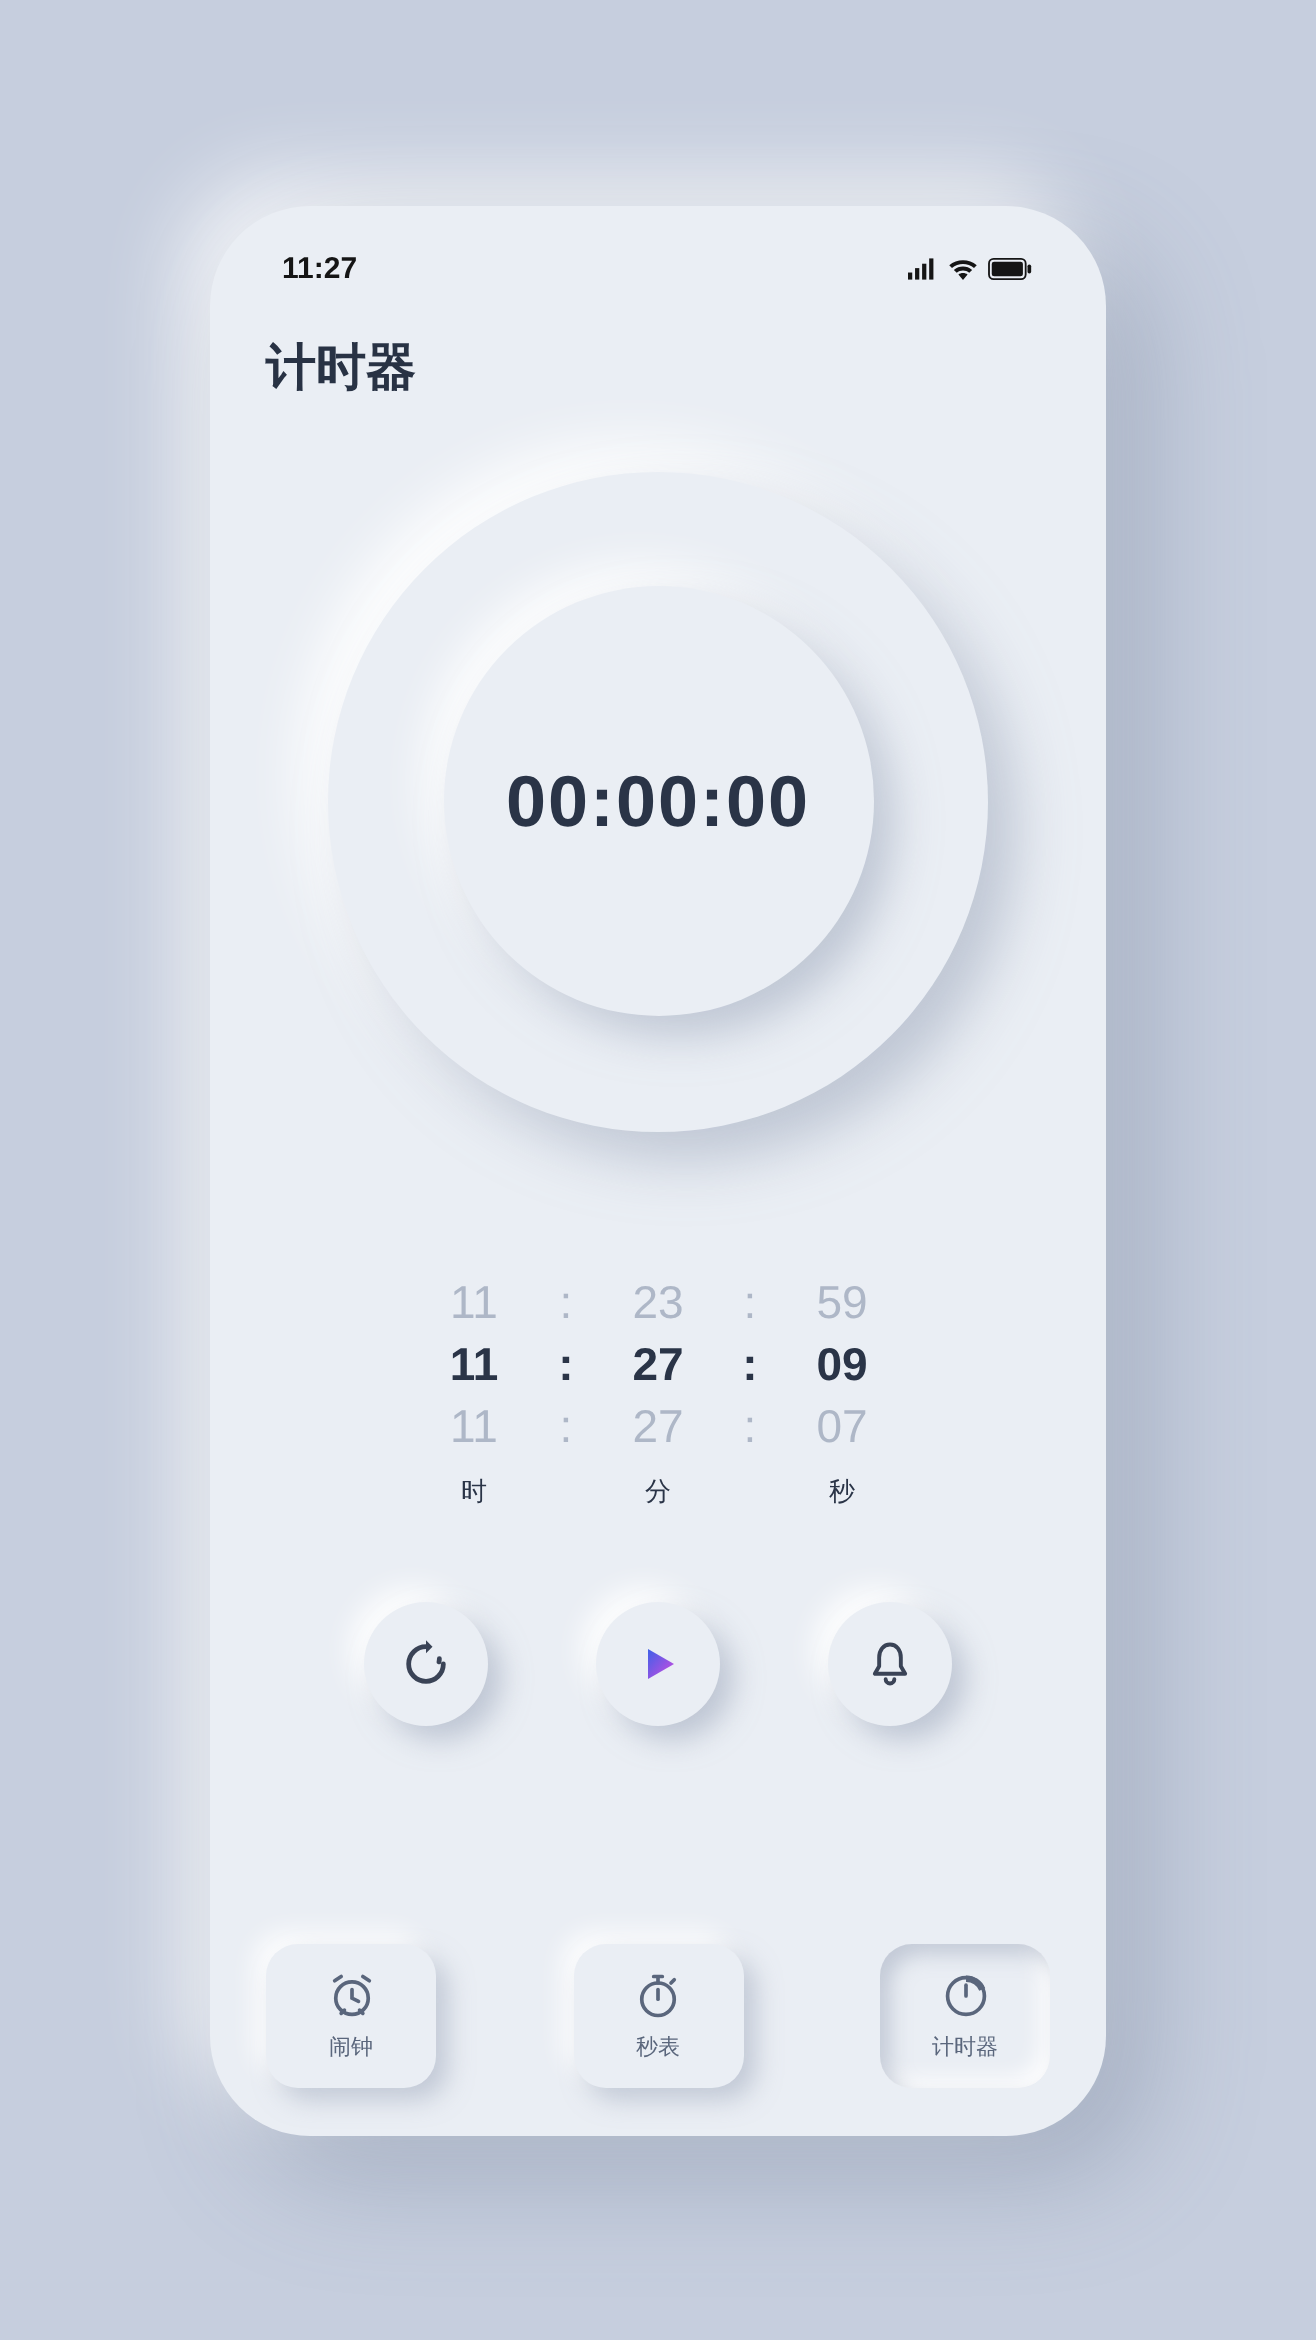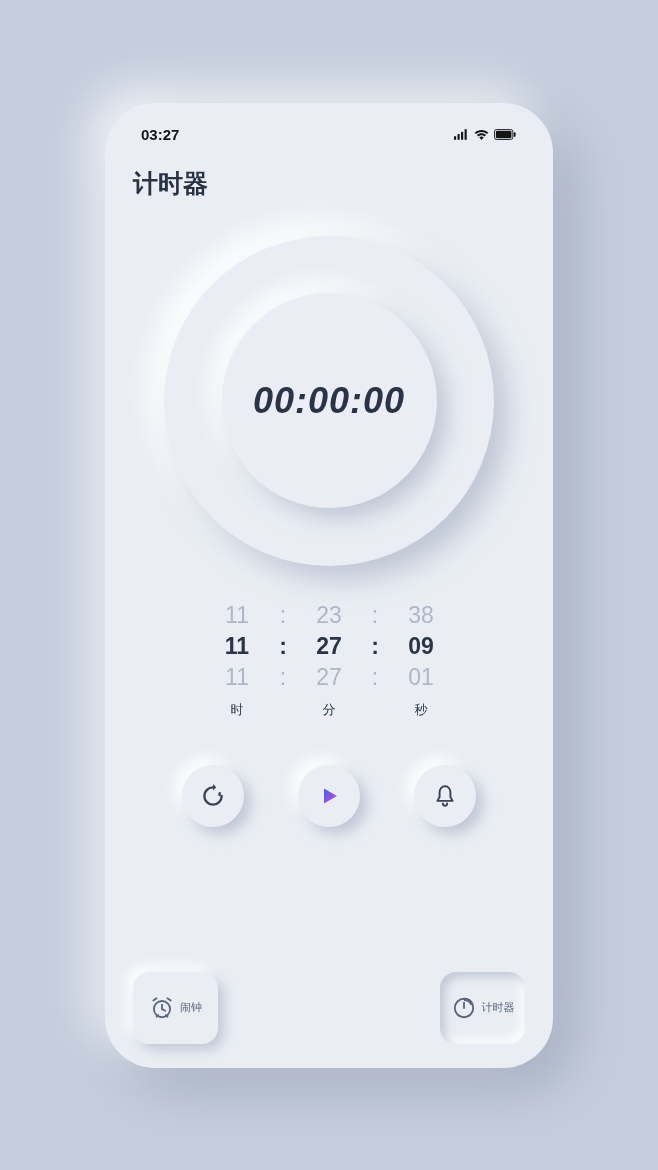--- a/index.html
+++ b/index.html
@@ -54,41 +54,40 @@
     .dial-outer {
       width: 330px;
       height: 330px;
       border-radius: 50%;
       background: #eaeef4;
       box-shadow: 14px 14px 28px rgba(155,165,185,.55),
                   -14px -14px 28px rgba(255,255,255,.95);
       display: flex;
       align-items: center;
       justify-content: center;
-      font-style: italic;
     }
     .dial-inner {
       width: 215px;
       height: 215px;
       border-radius: 50%;
       background: #eaeef4;
       box-shadow: 10px 10px 22px rgba(155,165,185,.55),
                   -10px -10px 22px rgba(255,255,255,.95);
       display: flex;
       align-items: center;
       justify-content: center;
     }
     .time-display {
       font-size: 36px;
       font-weight: 700;
       color: #2a3447;
       letter-spacing: 1px;
     }
     .picker-wrap {
-      margin-top: 36px;
+      margin-top: 72px;
       display: flex;
       flex-direction: column;
       align-items: center;
     }
     .picker-row {
       display: flex;
       gap: 0;
       font-size: 23px;
       font-weight: 500;
       align-items: center;
@@ -133,21 +132,21 @@
       justify-content: space-between;
     }
     .nav-btn {
       width: 85px;
       height: 72px;
       border-radius: 16px;
       background: #eaeef4;
       box-shadow: 6px 6px 12px rgba(155,165,185,.5),
                   -6px -6px 12px rgba(255,255,255,.9);
       display: flex;
-      flex-direction: row;
+      flex-direction: column;
       align-items: center;
       justify-content: center;
       gap: 5px;
       cursor: pointer;
     }
     .nav-btn.active {
       box-shadow: inset 5px 5px 10px rgba(155,165,185,.5),
                   inset -5px -5px 10px rgba(255,255,255,.9);
     }
     .nav-label {
@@ -156,21 +155,21 @@
       font-weight: 500;
     }
     svg { display: block; }
   </style>
 </head>
 <body>
 
 <div class="phone">
 
   <div class="status-bar">
-    <span>03:27</span>
+    <span>11:27</span>
     <span class="status-icons">
       <svg width="15" height="11" viewBox="0 0 17 12">
           <rect x="0" y="8" width="2.4" height="4" fill="#151515"></rect>
           <rect x="4" y="5.5" width="2.4" height="6.5" fill="#151515"></rect>
           <rect x="8" y="3" width="2.4" height="9" fill="#151515"></rect>
           <rect x="12" y="0" width="2.4" height="12" fill="#151515"></rect>
         </svg>
       <svg width="15" height="11" viewBox="0 0 16 12">
           <path d="M8 12 L10.5 9 C9.2 7.9 6.8 7.9 5.5 9 Z M3 6.5 C5.8 4 10.2 4 13 6.5 L11.4 8.1 C9.5 6.4 6.5 6.4 4.6 8.1 Z M0.5 4 C4.6 0.3 11.4 0.3 15.5 4 L14 5.5 C10.7 2.5 5.3 2.5 2 5.5 Z" fill="#151515"></path>
         </svg>
@@ -191,35 +190,35 @@
       </div>
     </div>
   </div>
 
   <div class="picker-wrap">
     <div class="picker-row faded">
       <span class="pcell">11</span>
       <span class="psep">:</span>
       <span class="pcell">23</span>
       <span class="psep">:</span>
-      <span class="pcell">38</span>
+      <span class="pcell">59</span>
     </div>
     <div class="picker-row selected" style="margin:4px 0;">
       <span class="pcell">11</span>
       <span class="psep">:</span>
       <span class="pcell">27</span>
       <span class="psep">:</span>
       <span class="pcell">09</span>
     </div>
     <div class="picker-row faded">
       <span class="pcell">11</span>
       <span class="psep">:</span>
       <span class="pcell">27</span>
       <span class="psep">:</span>
-      <span class="pcell">01</span>
+      <span class="pcell">07</span>
     </div>
     <div class="picker-labels">
       <span class="plabel">时</span>
       <span class="pspace"></span>
       <span class="plabel">分</span>
       <span class="pspace"></span>
       <span class="plabel">秒</span>
     </div>
   </div>
 
@@ -253,20 +252,29 @@
   <div class="nav-bar">
     <div class="nav-btn">
       <svg width="26" height="26" viewBox="0 0 24 24">
         <circle cx="12" cy="13" r="7.5" fill="none" stroke="#5a667c" stroke-width="1.7"></circle>
         <path d="M12 9 L12 13 L15 14.5" fill="none" stroke="#5a667c" stroke-width="1.7" stroke-linecap="round"></path>
         <path d="M4 5 L7 3 M20 5 L17 3" stroke="#5a667c" stroke-width="1.7" stroke-linecap="round"></path>
         <path d="M7 20 L8.5 18.5 M17 20 L15.5 18.5" stroke="#5a667c" stroke-width="1.7" stroke-linecap="round"></path>
       </svg>
       <span class="nav-label">闹钟</span>
     </div>
+    <div class="nav-btn">
+      <svg width="26" height="26" viewBox="0 0 24 24">
+        <circle cx="12" cy="13.5" r="7.5" fill="none" stroke="#5a667c" stroke-width="1.7"></circle>
+        <path d="M12 9 L12 13.5" stroke="#5a667c" stroke-width="1.7" stroke-linecap="round"></path>
+        <path d="M10 3 L14 3 M12 3 L12 6" stroke="#5a667c" stroke-width="1.7" stroke-linecap="round"></path>
+        <path d="M18 6 L19.5 4.5" stroke="#5a667c" stroke-width="1.7" stroke-linecap="round"></path>
+      </svg>
+      <span class="nav-label">秒表</span>
+    </div>
     <div class="nav-btn active">
       <svg width="26" height="26" viewBox="0 0 24 24">
         <circle cx="12" cy="12" r="8.5" fill="none" stroke="#5a667c" stroke-width="1.7"></circle>
         <path d="M12 4 A8 8 0 0 1 19.5 9" fill="none" stroke="#5a667c" stroke-width="3"></path>
         <path d="M12 12 L12 7" stroke="#5a667c" stroke-width="1.7" stroke-linecap="round"></path>
       </svg>
       <span class="nav-label">计时器</span>
     </div>
   </div>
 

